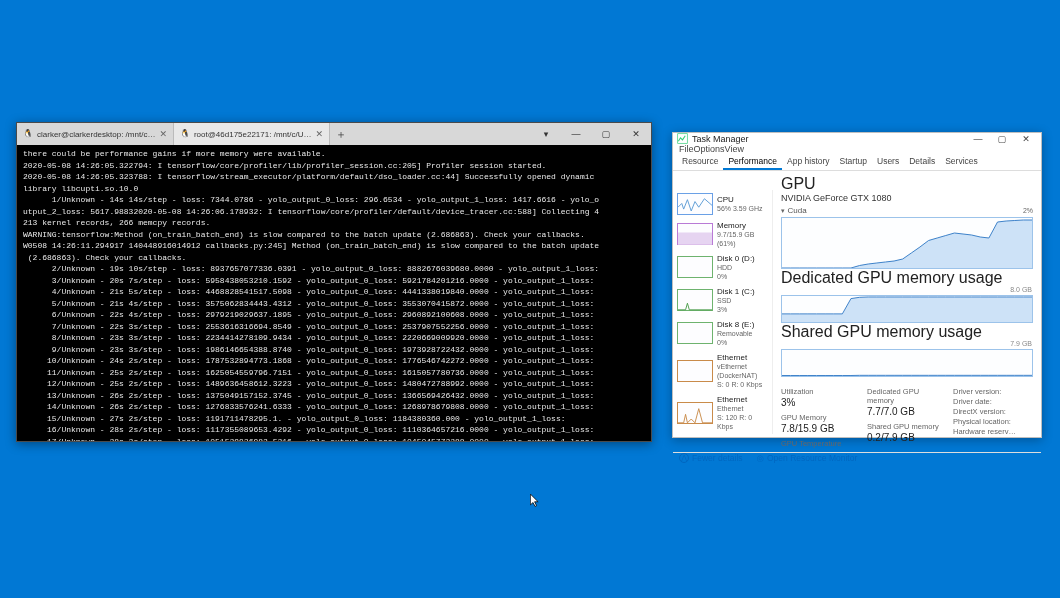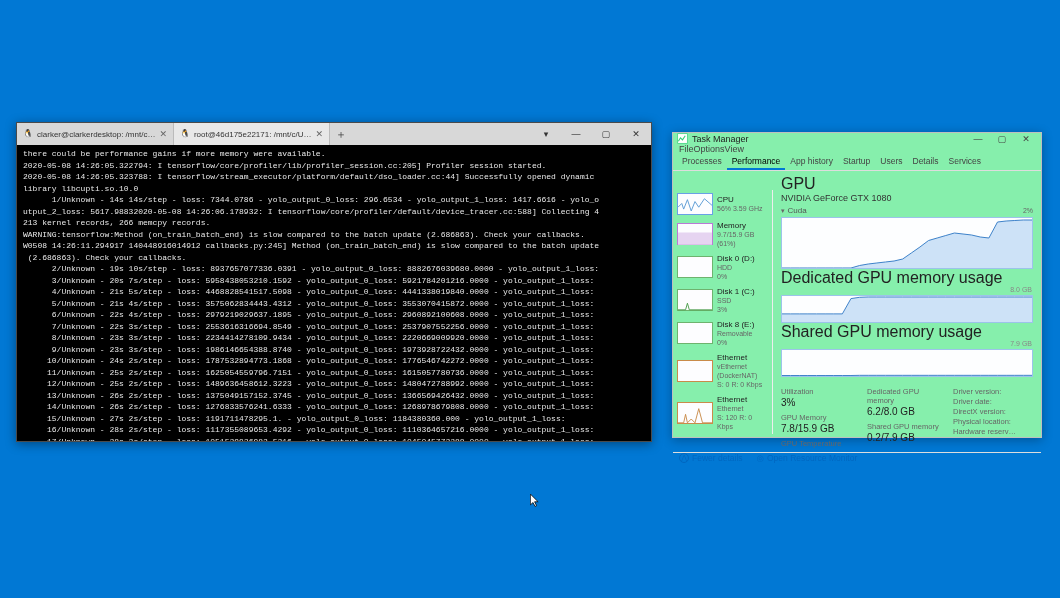--- a/index.html
+++ b/index.html
@@ -38,21 +38,21 @@
   .term-body {
     flex:1; overflow:hidden; padding: 3px 6px;
     font-family: Consolas, "Courier New", monospace;
     font-size: 8px; line-height: 11.5px;
     white-space: pre; color:#e8e8e8;
   }
   
   .taskman {
     position:absolute; left: 672px; top: 132px;
     width: 370px; height: 306px;
-    background:#86efac; color:#222;
+    background:#ffffff; color:#222;
     border:1px solid #bfbfbf;
     box-shadow: 0 2px 10px rgba(0,0,0,.3);
     display:flex; flex-direction:column;
   }
   .tm-titlebar {
     height: 20px; display:flex; align-items:center;
     padding: 0 4px; font-size: 9px;
   }
   .tm-titlebar .icon { width:11px; height:11px; margin-right:4px; }
   .tm-titlebar .ctrls { margin-left:auto; display:flex; gap:2px; }
@@ -159,21 +159,21 @@
       <div>▢</div>
       <div>✕</div>
     </div>
   </div>
   <div class="tm-menu">
     <span>File</span>
     <span>Options</span>
     <span>View</span>
   </div>
   <div class="tm-tabs">
-    <span>Processes</span>
+    <span>Resource</span>
     <span class="active">Performance</span>
     <span>App history</span>
     <span>Startup</span>
     <span>Users</span>
     <span>Details</span>
     <span>Services</span>
   </div>
   <div class="tm-body">
     <div class="tm-side">
       <div class="side-item">
@@ -286,21 +286,21 @@
       <div class="stats">
         <div class="col">
           <span class="lbl">Utilization</span>
           <span class="val">3%</span>
           <span class="lbl" style="margin-top:4px">GPU Memory</span>
           <span class="val">7.8/15.9 GB</span>
           <span class="lbl" style="margin-top:4px">GPU Temperature</span>
         </div>
         <div class="col">
           <span class="lbl">Dedicated GPU memory</span>
-          <span class="val">6.2/8.0 GB</span>
+          <span class="val">7.7/7.0 GB</span>
           <span class="lbl" style="margin-top:4px">Shared GPU memory</span>
           <span class="val">0.2/7.9 GB</span>
         </div>
         <div class="col" style="color:#888">
           <span class="lbl">Driver version:</span>
           <span class="lbl">Driver date:</span>
           <span class="lbl">DirectX version:</span>
           <span class="lbl">Physical location:</span>
           <span class="lbl">Hardware reserv…</span>
         </div>

